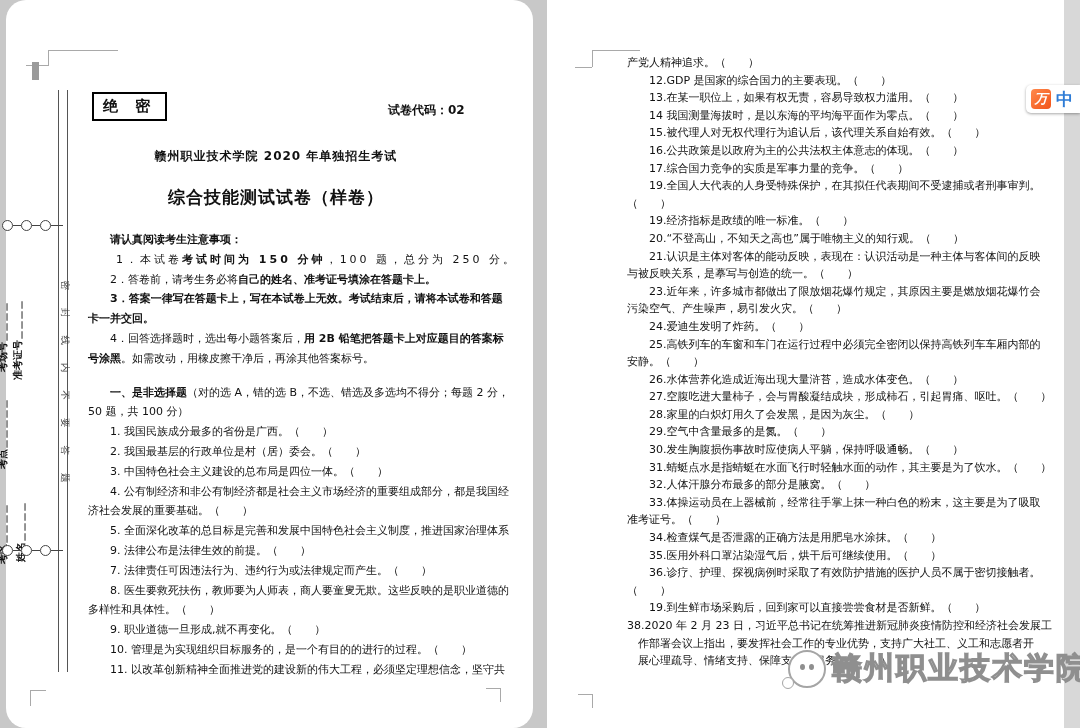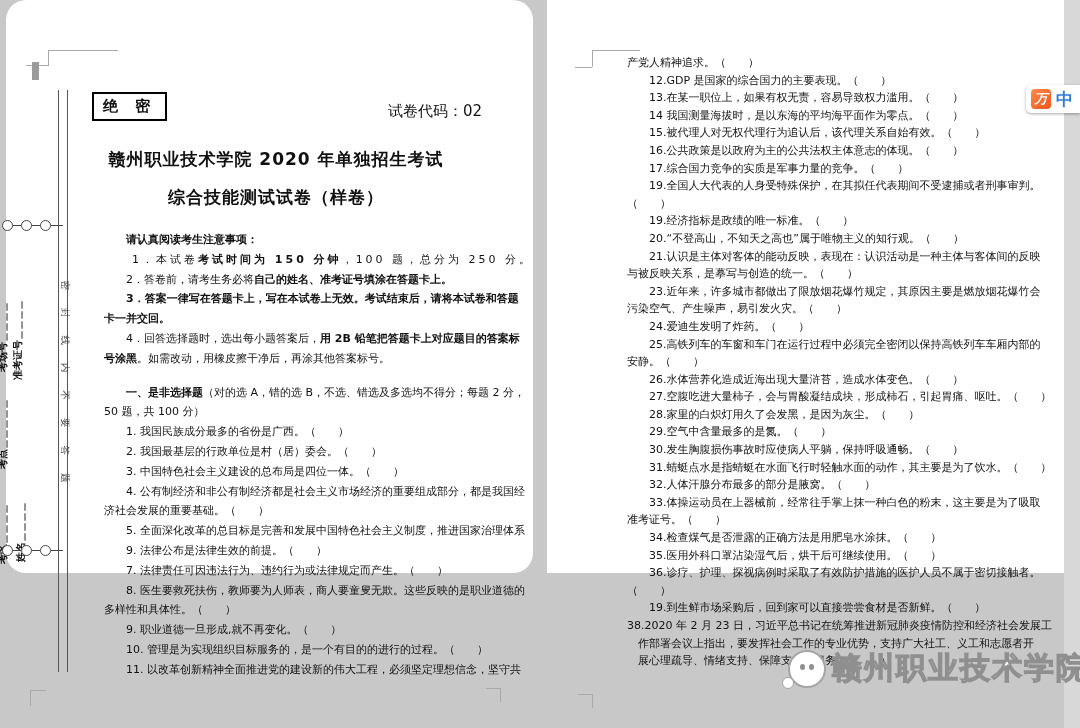--- a/index.html
+++ b/index.html
@@ -2,42 +2,42 @@
 <html><head>
 <meta charset="utf-8">
 <style>
   html,body{margin:0;padding:0;}
   body{
     width:1080px;height:728px;position:relative;overflow:hidden;
     background:#c8c8c8;
     font-family:"DejaVu Sans","Liberation Sans",sans-serif;
     color:#111;
   }
-  .page{position:absolute;top:0;height:573px;background:#ffffff;}
+  .page{position:absolute;top:0;height:728px;background:#ffffff;}
   #left-page{left:6px;width:527px;border-radius:20px;}
   #right-page{left:547px;width:517px;}
   #right-strip{position:absolute;top:0;left:1064px;width:16px;height:728px;background:#d8d8d8;}
 
   
   .body-text{position:absolute;}
-  #left-body{left:82px;top:230px;width:430px;font-size:11px;line-height:19.8px;margin-left:16px;}
+  #left-body{left:82px;top:230px;width:430px;font-size:11px;line-height:19.8px;}
   #right-body{left:80px;top:54px;width:410px;font-size:11px;line-height:17.6px;}
   .ln{white-space:pre;}
   .b{font-weight:700;}
   .ls{letter-spacing:3px;}
   .sp{height:14px;line-height:14px;}
 
   
   .secret-box{
     position:absolute;left:86px;top:92px;border:2px solid #000;
     padding:3px 9px;font-size:15px;font-weight:700;letter-spacing:6px;
   }
-  .paper-code{position:absolute;left:382px;top:102px;font-size:15px;font-weight:400;}
+  .paper-code{position:absolute;left:382px;top:102px;font-size:12px;font-weight:700;}
   .title{position:absolute;left:40px;width:460px;text-align:center;font-weight:700;letter-spacing:1px;}
-  #title1{top:148px;font-size:17px;}
+  #title1{top:148px;font-size:12px;}
   #title2{top:186px;font-size:17px;}
 
   
   .seal-line{position:absolute;width:1px;background:#555;top:90px;height:582px;}
   #seal-line-a{left:58px;}
   #seal-line-b{left:67px;}
   .seal-text{
     position:absolute;left:-66px;top:384px;width:260px;text-align:center;
     transform:rotate(90deg);font-size:9.5px;letter-spacing:18px;color:#444;white-space:pre;
   }

